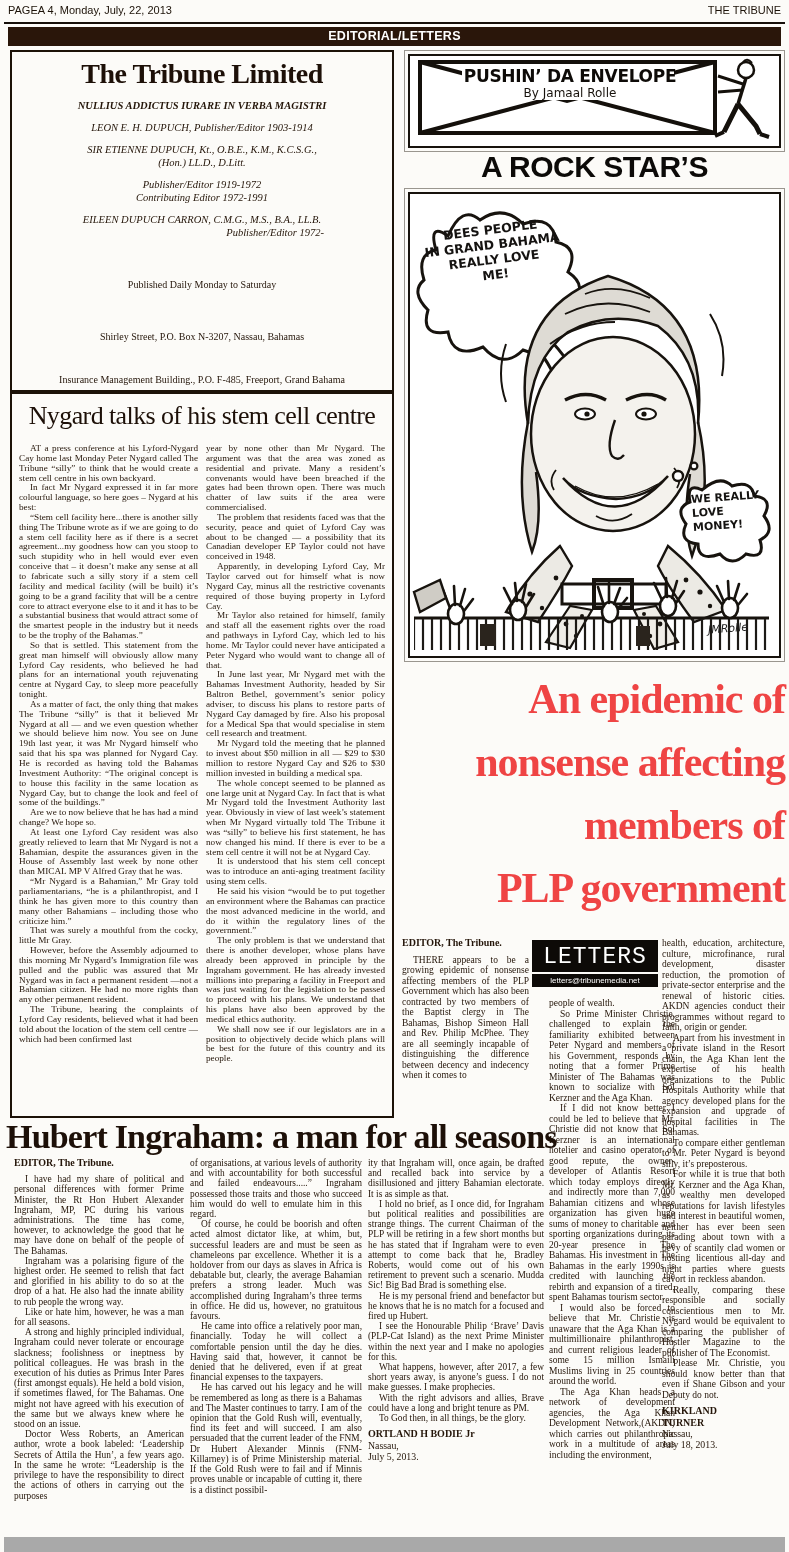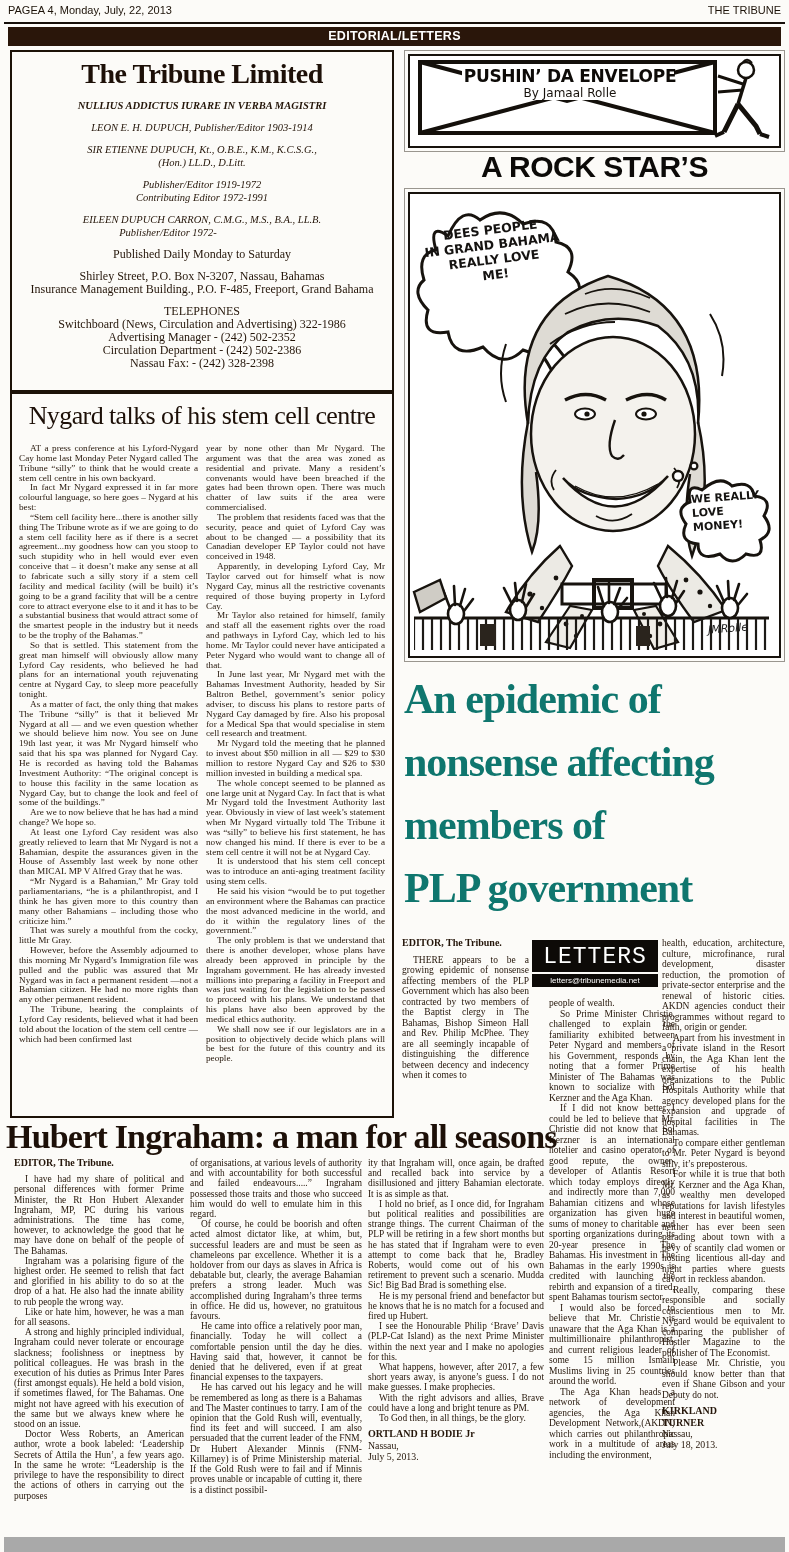--- a/index.html
+++ b/index.html
@@ -12,23 +12,23 @@
   .pg-rule{position:absolute;top:22px;left:4px;width:781px;height:2px;background:#17100a;}
   .section-bar{position:absolute;top:27px;left:8px;width:773px;height:19px;background:#2a160a;
                color:#fff;font-family:"Liberation Sans",sans-serif;font-weight:bold;font-size:12.5px;
                text-align:center;line-height:19px;letter-spacing:.3px;}
   
   .masthead{position:absolute;left:10px;top:50px;width:380px;height:338px;border:2px solid #1c1208;
             background:#fcfbf8;text-align:center;overflow:hidden;}
   .mh-title{font-size:28px;font-weight:bold;color:#1d1008;margin-top:6px;letter-spacing:-.5px;}
   .mh-it{font-style:italic;font-size:10.5px;line-height:13px;}
   .mh-b{font-weight:bold;}
-  .mh{font-size:12px;line-height:13px;}
+  .mh{font-size:10px;line-height:13px;margin-top:30px;}
   .mh-gap{height:9px;}
-  .mh-right{padding-right:68px;}
+  .mh-right{text-align:right;padding-right:68px;}
   
   .nygard{position:absolute;left:10px;top:392px;width:380px;height:722px;border:2px solid #1c1208;
           background:#fcfbf8;overflow:hidden;}
   .ny-headline{position:absolute;top:7px;left:0;width:100%;text-align:center;font-size:26px;
                color:#1d1008;letter-spacing:-.6px;white-space:nowrap;}
   .body-col{position:absolute;text-align:justify;color:#241509;overflow:hidden;}
   .body-col p{margin:0;text-indent:11px;}
   .body-col.cont p:first-child{text-indent:0;}
   .ny-col{top:50px;width:179px;height:660px;font-size:9.2px;line-height:9.85px;}
   .ny-col.c1{left:7px;} .ny-col.c2{left:194px;}
@@ -45,22 +45,22 @@
             font-family:"Liberation Sans",sans-serif;font-weight:bold;font-size:30px;
             letter-spacing:-.5px;color:#0c0a08;}
   .cartoon-box{left:404px;top:188px;width:373px;height:466px;}
   .bubble-text{position:absolute;font-family:"DejaVu Sans",sans-serif;font-weight:bold;
                color:#151311;text-align:center;}
   .bt1{left:418px;top:222px;width:150px;font-size:12.5px;line-height:15px;transform:rotate(-7deg);}
   .bt2{left:692px;top:490px;width:86px;font-size:11px;line-height:14px;transform:rotate(-4deg);text-align:left;}
   .cartoon-sig{position:absolute;left:708px;top:622px;font-style:italic;font-size:11px;color:#222;
                font-family:"DejaVu Sans",sans-serif;transform:rotate(-4deg);}
   
-  .epi-headline{position:absolute;left:404px;top:668px;width:381px;text-align:left;
-                font-weight:bold;color:#0f766e;font-size:42px;line-height:63px;letter-spacing:-1px;}
+  .epi-headline{position:absolute;left:404px;top:668px;width:381px;text-align:right;
+                font-weight:bold;color:#ef4444;font-size:42px;line-height:63px;letter-spacing:-1px;}
   .editor-line{font-weight:bold;font-size:10px;margin-bottom:6px;text-indent:0;}
   .letters-col{font-size:9.5px;line-height:10.5px;}
   .epi-c1{left:402px;top:938px;width:127px;height:175px;}
   .epi-c2{left:549px;top:998px;width:126px;height:538px;}
   .epi-c3{left:662px;top:938px;width:123px;height:598px;}
   .letters-box{position:absolute;left:532px;top:940px;width:126px;background:#0d0a07;
                text-align:center;padding:2px 0 0 0;}
   .letters-word{color:#fff;font-size:23px;font-family:Liberation Mono, monospace;letter-spacing:1px;
                 line-height:28px;border:1px solid #0d0a07;}
   .letters-mail{border-top:2px solid #fcfbf8;color:#fff;font-family:"Liberation Sans",sans-serif;

